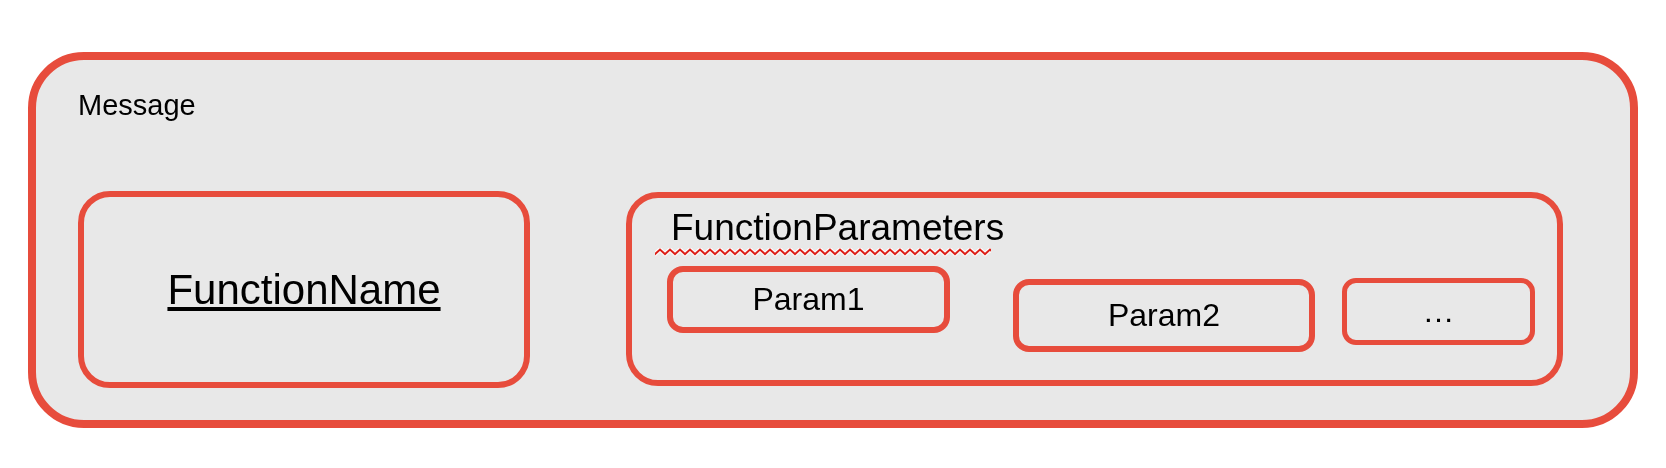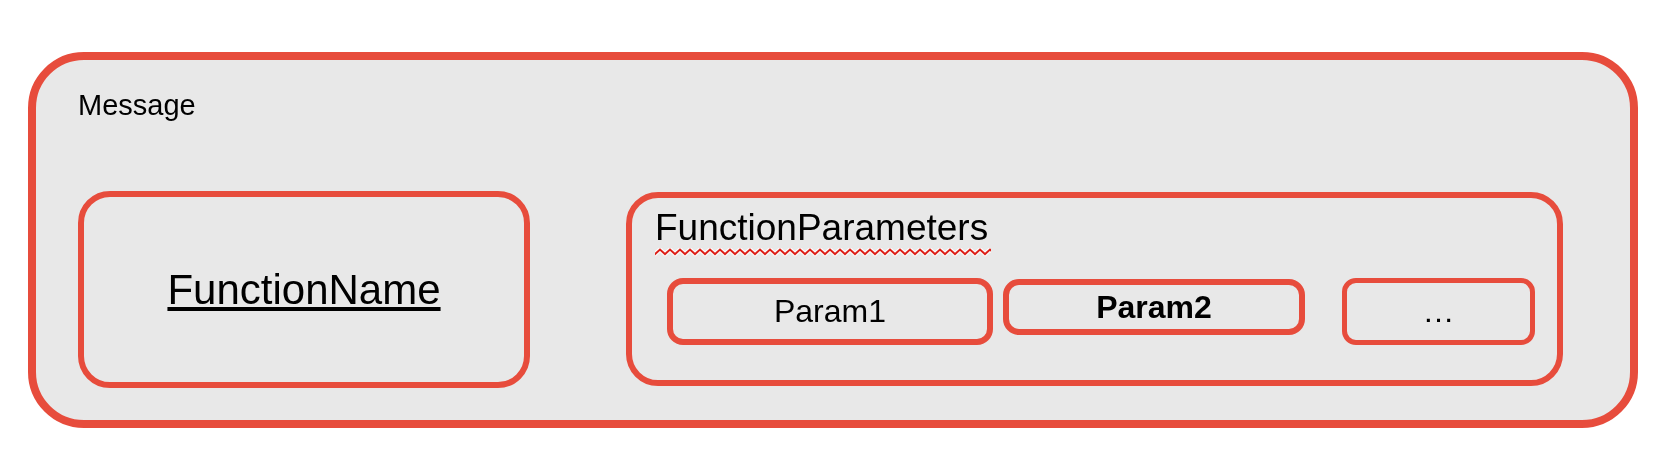--- a/index.html
+++ b/index.html
@@ -37,39 +37,39 @@
     border-radius:32px;
     display:flex;align-items:center;justify-content:center;
     font-size:42px;
     text-decoration:underline;
   }
   .fp-box{
     left:590px;top:132px;width:937px;height:194px;
     border-radius:32px;
   }
   .fp-label{
-    position:absolute;left:23px;top:8px;
+    position:absolute;left:39px;top:8px;
     font-size:37px;line-height:1.18;
   }
   .squiggle{
     position:absolute;left:23px;top:50px;
     display:block;
   }
   .zz-white{fill:none;stroke:#ffffff;stroke-width:4;}
   .zz-red{fill:none;stroke:var(--squiggle);stroke-width:2;}
   .param-box{
     position:absolute;
     background:var(--fill);
     border:6px solid var(--stroke);
     border-radius:16px;
     display:flex;align-items:center;justify-content:center;
     font-size:32px;
   }
-  .param-1{left:35px;top:80px;width:326px;height:67px;}
-  .param-2{left:371px;top:81px;width:302px;height:56px;font-weight:bold;}
+  .param-1{left:35px;top:68px;width:283px;height:67px;}
+  .param-2{left:381px;top:81px;width:302px;height:73px;}
   .param-ellipsis{left:710px;top:80px;width:193px;height:67px;border-width:5px;border-radius:14px;}
 </style>
 </head>
 <body>
 
 <div class="stage">
 
   <div class="box message-box">
 
     <div class="message-label">Message</div>

